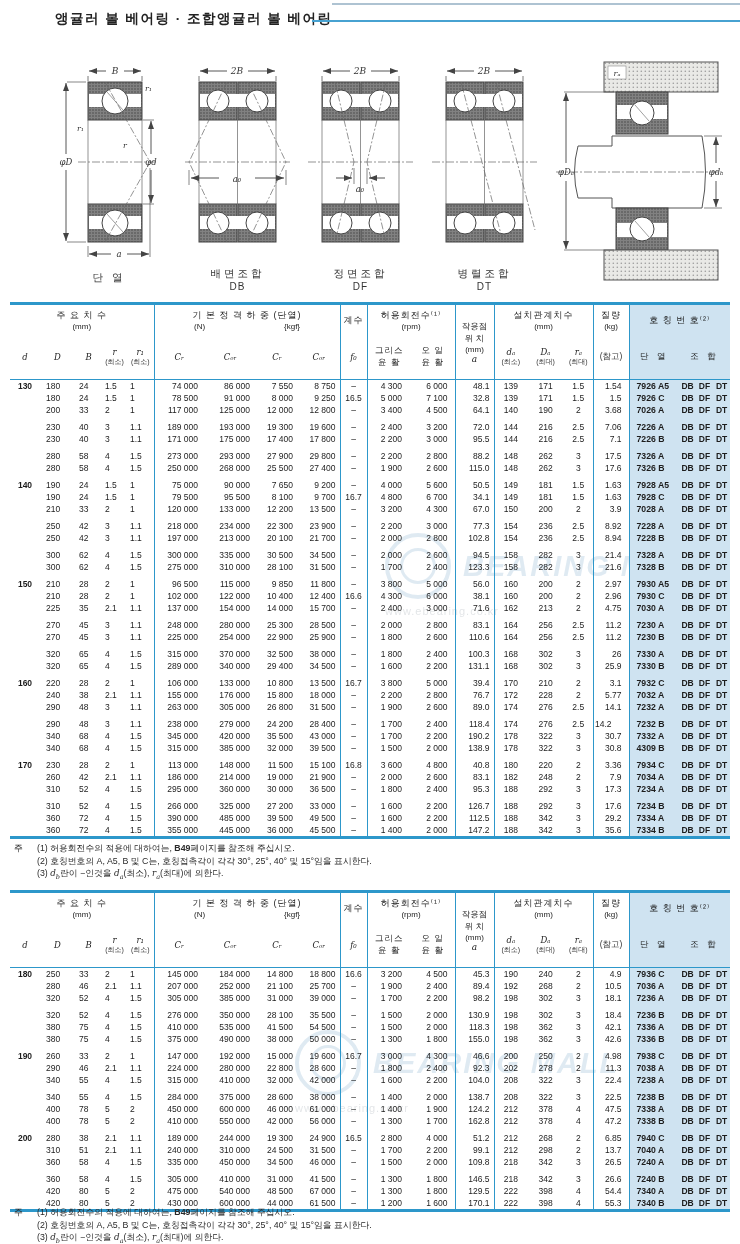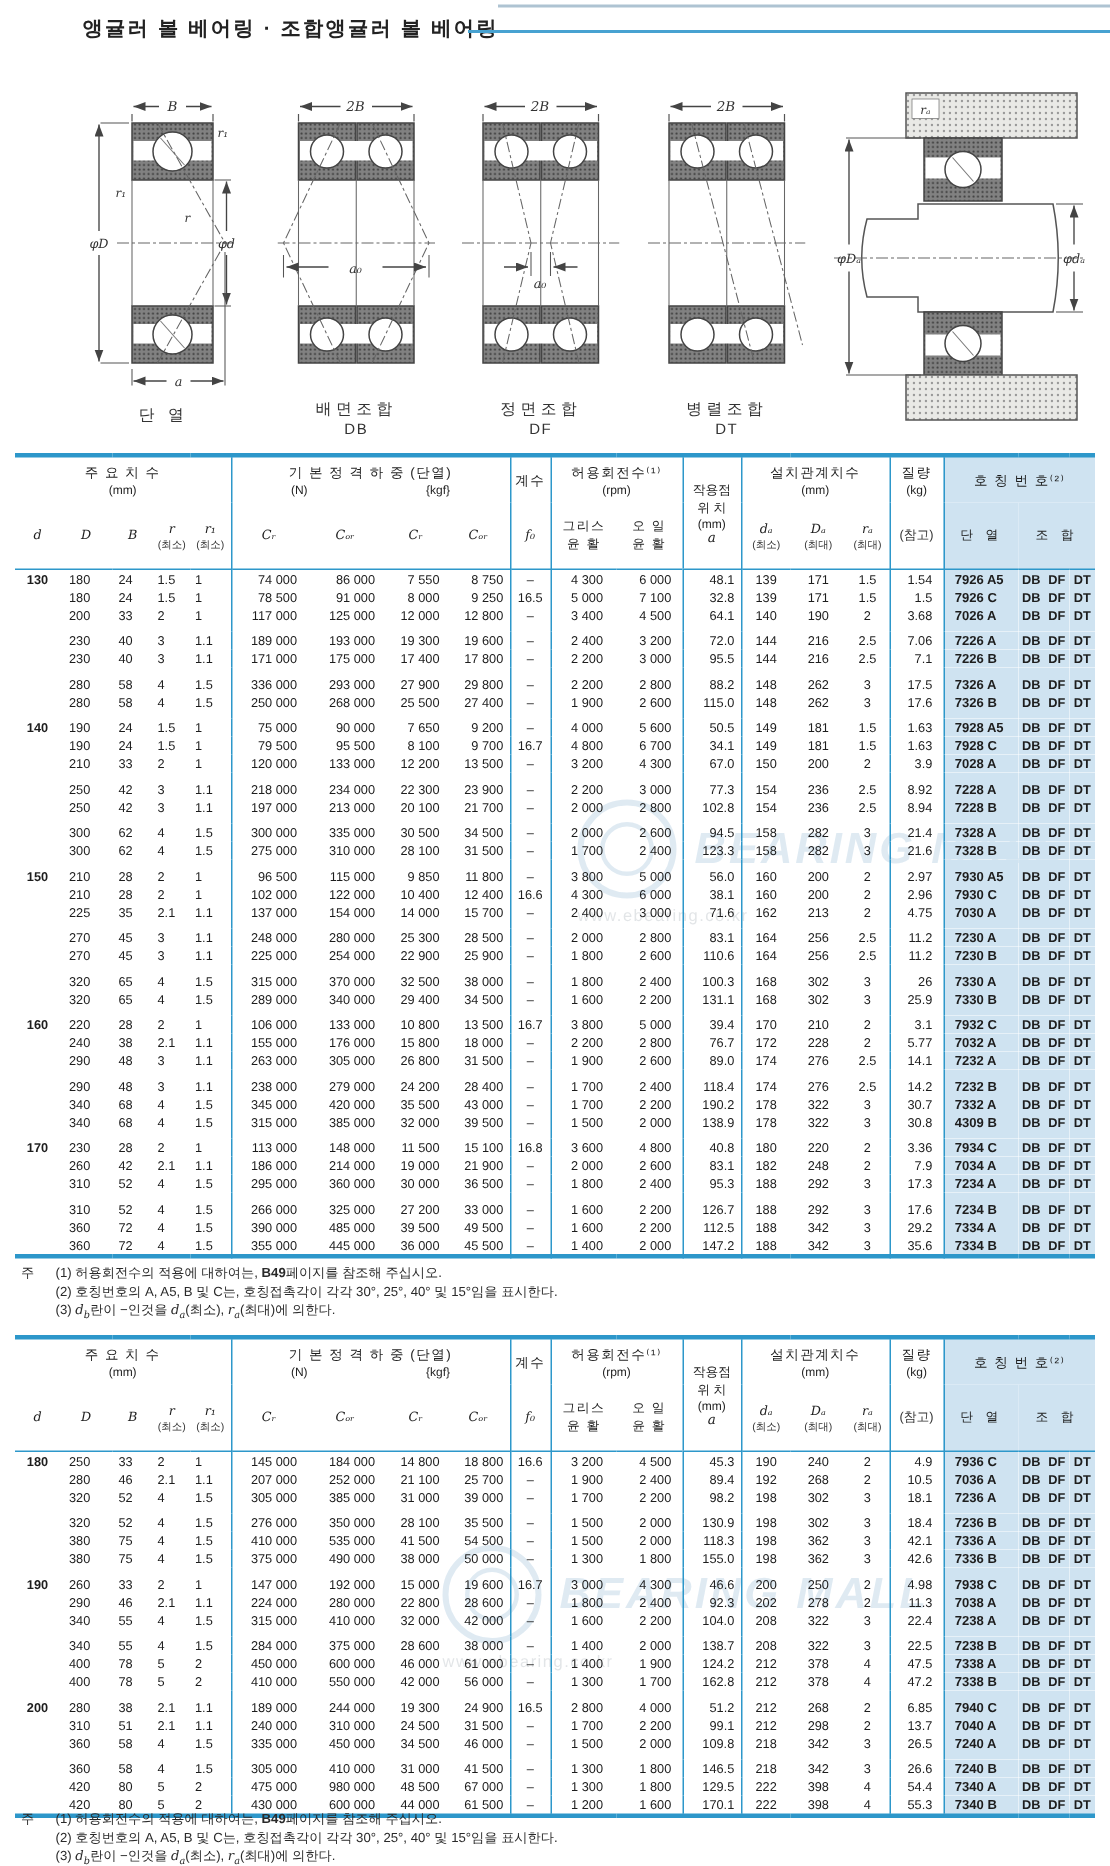--- a/index.html
+++ b/index.html
@@ -532,21 +532,21 @@
           <td class=" blue"></td>
           <td class=" blue"></td>
           <td class=" blue"></td>
         </tr>
         <tr>
           <td class="c bold" style=""></td>
           <td class="l" style="padding-left:6px">280</td>
           <td class="l" style="padding-left:4px">58</td>
           <td class="l" style="padding-left:3px">4</td>
           <td class="l bR" style="padding-left:3px">1.5</td>
-          <td class="r" style="padding-right:6px">336 000</td>
+          <td class="r" style="padding-right:6px">273 000</td>
           <td class="r" style="padding-right:6px">293 000</td>
           <td class="r" style="padding-right:5px">27 900</td>
           <td class="r bR" style="padding-right:4px">29 800</td>
           <td class="c bR" style="">–</td>
           <td class="r" style="padding-right:9px">2 200</td>
           <td class="r bR" style="padding-right:7px">2 800</td>
           <td class="r bR" style="padding-right:4px">88.2</td>
           <td class="c" style="">148</td>
           <td class="c" style="">262</td>
           <td class="c bR" style="">3</td>
@@ -1164,21 +1164,21 @@
           <td class="r" style="padding-right:6px">279 000</td>
           <td class="r" style="padding-right:5px">24 200</td>
           <td class="r bR" style="padding-right:4px">28 400</td>
           <td class="c bR" style="">–</td>
           <td class="r" style="padding-right:9px">1 700</td>
           <td class="r bR" style="padding-right:7px">2 400</td>
           <td class="r bR" style="padding-right:4px">118.4</td>
           <td class="c" style="">174</td>
           <td class="c" style="">276</td>
           <td class="c bR" style="">2.5</td>
-          <td class="r bR" style="padding-right:7px">14.2</td>
+          <td class="r bR" style="padding-right:17px">14.2</td>
           <td class="l blue name" style="padding-left:7px">7232 B</td>
           <td class="c blue code" style="">DB</td>
           <td class="c blue code" style="">DF</td>
           <td class="c blue code" style="">DT</td>
         </tr>
         <tr>
           <td class="c bold" style=""></td>
           <td class="l" style="padding-left:6px">340</td>
           <td class="l" style="padding-left:4px">68</td>
           <td class="l" style="padding-left:3px">4</td>
@@ -1992,21 +1992,21 @@
           <td class="c blue code" style="">DF</td>
           <td class="c blue code" style="">DT</td>
         </tr>
         <tr>
           <td class="c bold" style=""></td>
           <td class="l" style="padding-left:6px">420</td>
           <td class="l" style="padding-left:4px">80</td>
           <td class="l" style="padding-left:3px">5</td>
           <td class="l bR" style="padding-left:3px">2</td>
           <td class="r" style="padding-right:6px">475 000</td>
-          <td class="r" style="padding-right:6px">980 000</td>
+          <td class="r" style="padding-right:6px">540 000</td>
           <td class="r" style="padding-right:5px">48 500</td>
           <td class="r bR" style="padding-right:4px">67 000</td>
           <td class="c bR" style="">–</td>
           <td class="r" style="padding-right:9px">1 300</td>
           <td class="r bR" style="padding-right:7px">1 800</td>
           <td class="r bR" style="padding-right:4px">129.5</td>
           <td class="c" style="">222</td>
           <td class="c" style="">398</td>
           <td class="c bR" style="">4</td>
           <td class="r bR" style="padding-right:7px">54.4</td>

